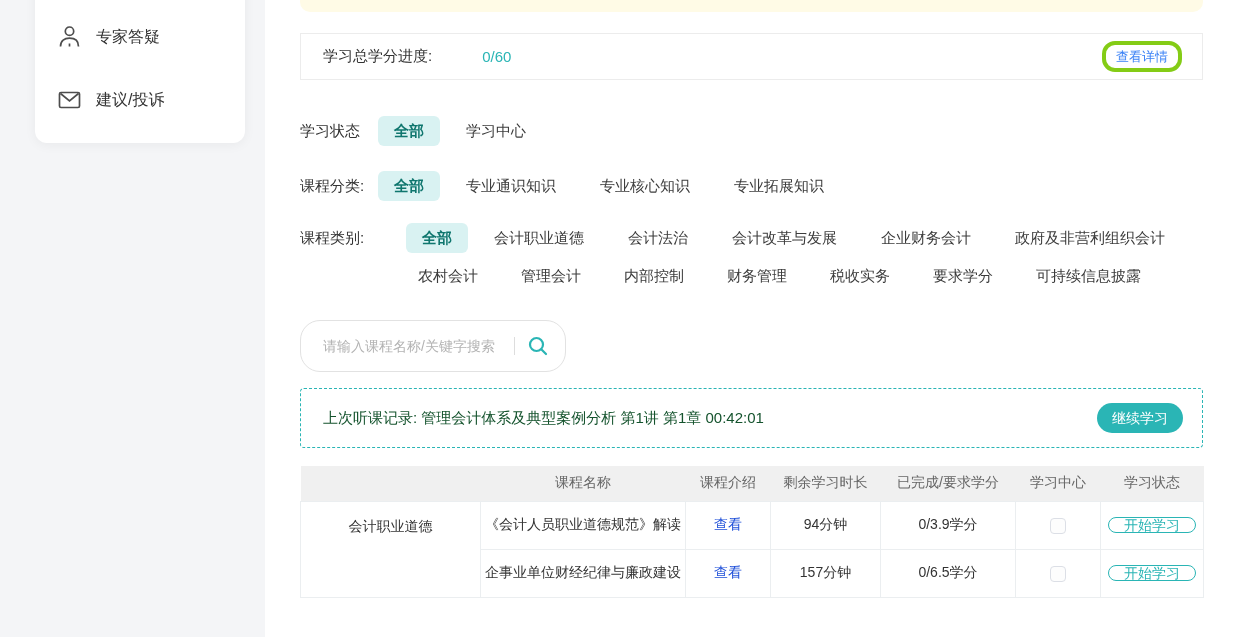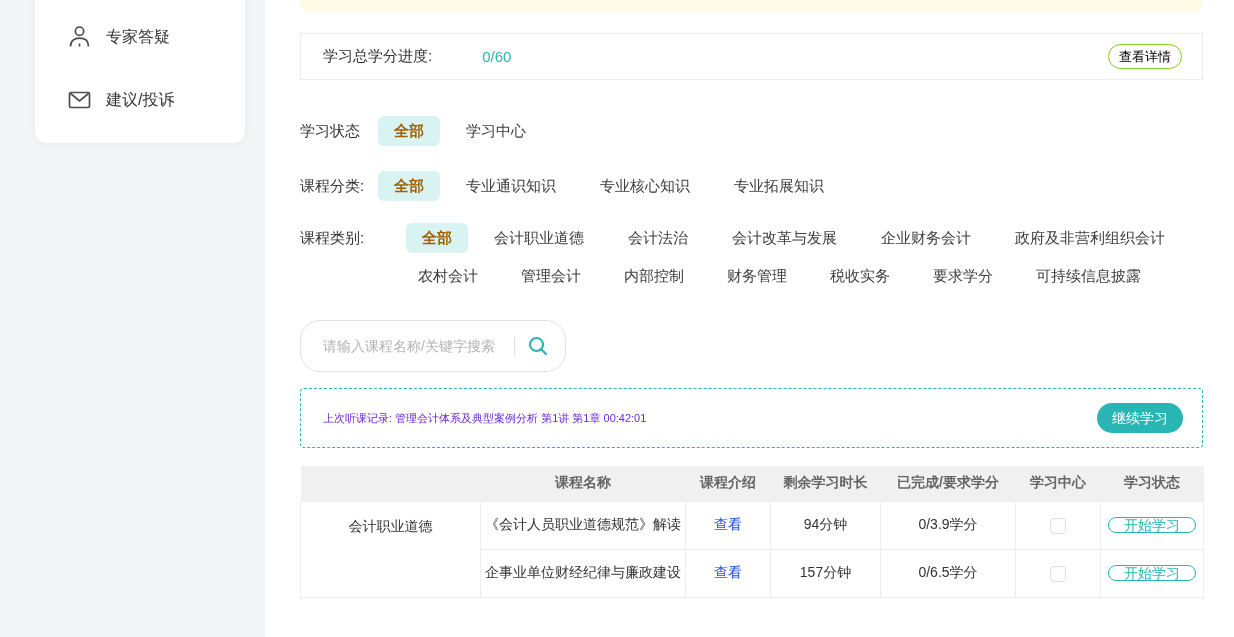--- a/index.html
+++ b/index.html
@@ -12,21 +12,21 @@
     overflow:hidden;
   }
   
   .sidebar-card {
     position:absolute; left:35px; top:-24px;
     width:210px; height:167px;
     background:#fff; border-radius:12px;
     box-shadow:0 2px 12px rgba(0,0,0,.05);
   }
   .sidebar-item {
-    position:absolute; left:33px;
+    position:absolute; left:23px;
     display:flex; align-items:center; gap:15px;
     height:24px; cursor:pointer;
   }
   .sidebar-item .si-label { font-size:16px; color:#333; }
   .sidebar-item svg { display:block; }
   
   .main-panel {
     position:absolute; left:265px; top:0;
     width:969px; height:637px; background:#fff;
   }
@@ -42,37 +42,37 @@
     border:1px solid #ececec;
     display:flex; align-items:center;
     padding:0 20px 0 22px;
     background:#fff;
     gap:44px;
   }
   .progress-label { font-size:15px; color:#333; }
   .progress-value { font-size:15px; color:#2ab5b5; margin-left:6px; }
   .spacer { flex:1; }
   .view-details-btn {
-    border:1px solid #84cc16; color:#000000; background:#fff;
+    border:4px solid #84cc16; color:#3b82f6; background:#fff;
     font-size:13px; border-radius:13px; padding:5px 10px;
     font-family:inherit; cursor:pointer; line-height:1;
   }
   
   .filter-row { display:flex; align-items:flex-start; }
   .fr-1 { margin-top:36px; }
   .fr-2 { margin-top:25px; }
   .fr-3 { margin-top:22px;gap:28px; }
   .filter-label {
     width:78px; flex-shrink:0;
     font-size:15px; color:#333; line-height:30px;
   }
   .pill-selected {
     display:inline-block; height:30px; line-height:30px;
     padding:0 16px; border-radius:6px;
-    background:#d9f2f2; color:#a16207;
+    background:#d9f2f2; color:#0f766e;
     font-size:15px; font-weight:bold; cursor:pointer;
     flex-shrink:0;
   }
   .opt-line {
     display:flex; gap:44px; margin-left:26px;
     line-height:30px; font-size:15px; color:#3c3c3c;
   }
   .filter-option { cursor:pointer; white-space:nowrap; }
   .fr3-col { display:flex; flex-direction:column; }
   .fr3-line1 { display:flex; }
@@ -97,35 +97,35 @@
   .search-input::placeholder { color:#b3b3b3; }
   .search-divider { width:1px; height:18px; background:#ddd; margin-right:12px; }
   .search-icon { cursor:pointer; display:block; }
   
   .record-bar {
     margin-top:16px; height:60px;
     border:1px dashed #2ab5b5; border-radius:4px;
     display:flex; align-items:center;
     padding:0 19px 0 22px; background:#fff;
   }
-  .record-text { font-size:11px; color:#6d28d9; }
+  .record-text { font-size:15px; color:#14532d; }
   .continue-btn {
     background:#2ab5b5; color:#fff; border:none;
     font-size:14px; border-radius:16px; padding:8px 15px;
     font-family:inherit; cursor:pointer; line-height:1;
   }
   
   .course-table {
     margin-top:18px; width:903px;
     border-collapse:collapse; font-size:14px;
     table-layout:fixed;
   }
   .course-table thead td {
     background:#f0f0f0; color:#666;
-    height:35px; text-align:center; font-weight:bold;
+    height:35px; text-align:center; font-weight:normal;
   }
   .course-table tbody td {
     border:1px solid #ebeef0; background:#fff;
     height:48px; text-align:center; color:#333;
   }
   .category-cell { vertical-align:top; padding-top:16px; }
   .view-link { color:#1d4ed8; cursor:pointer; text-decoration:none; }
   .checkbox {
     display:inline-block; width:16px; height:16px;
     border:1px solid #dcdfe6; border-radius:4px;

